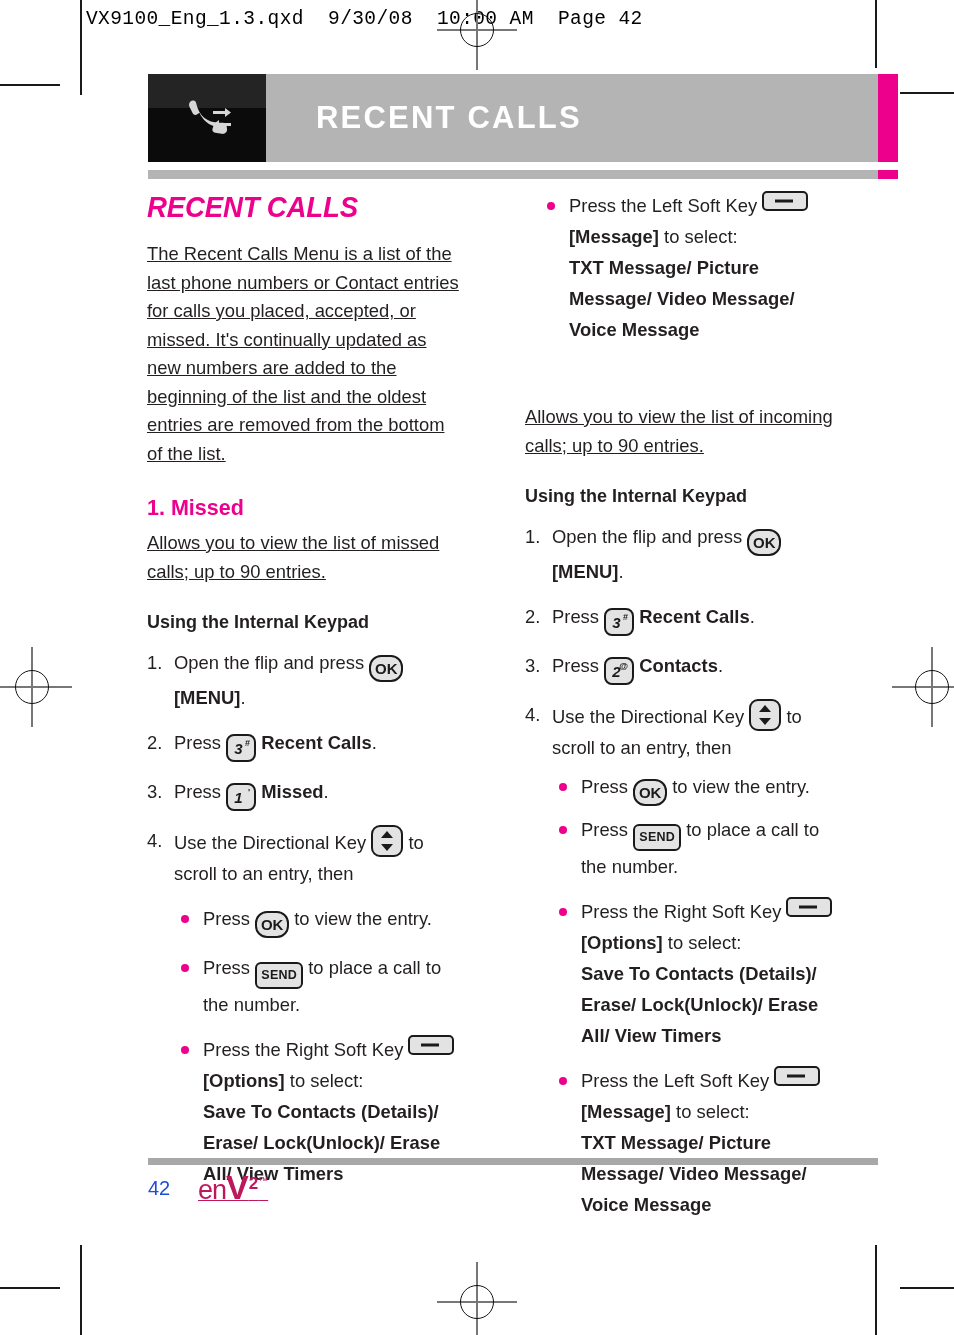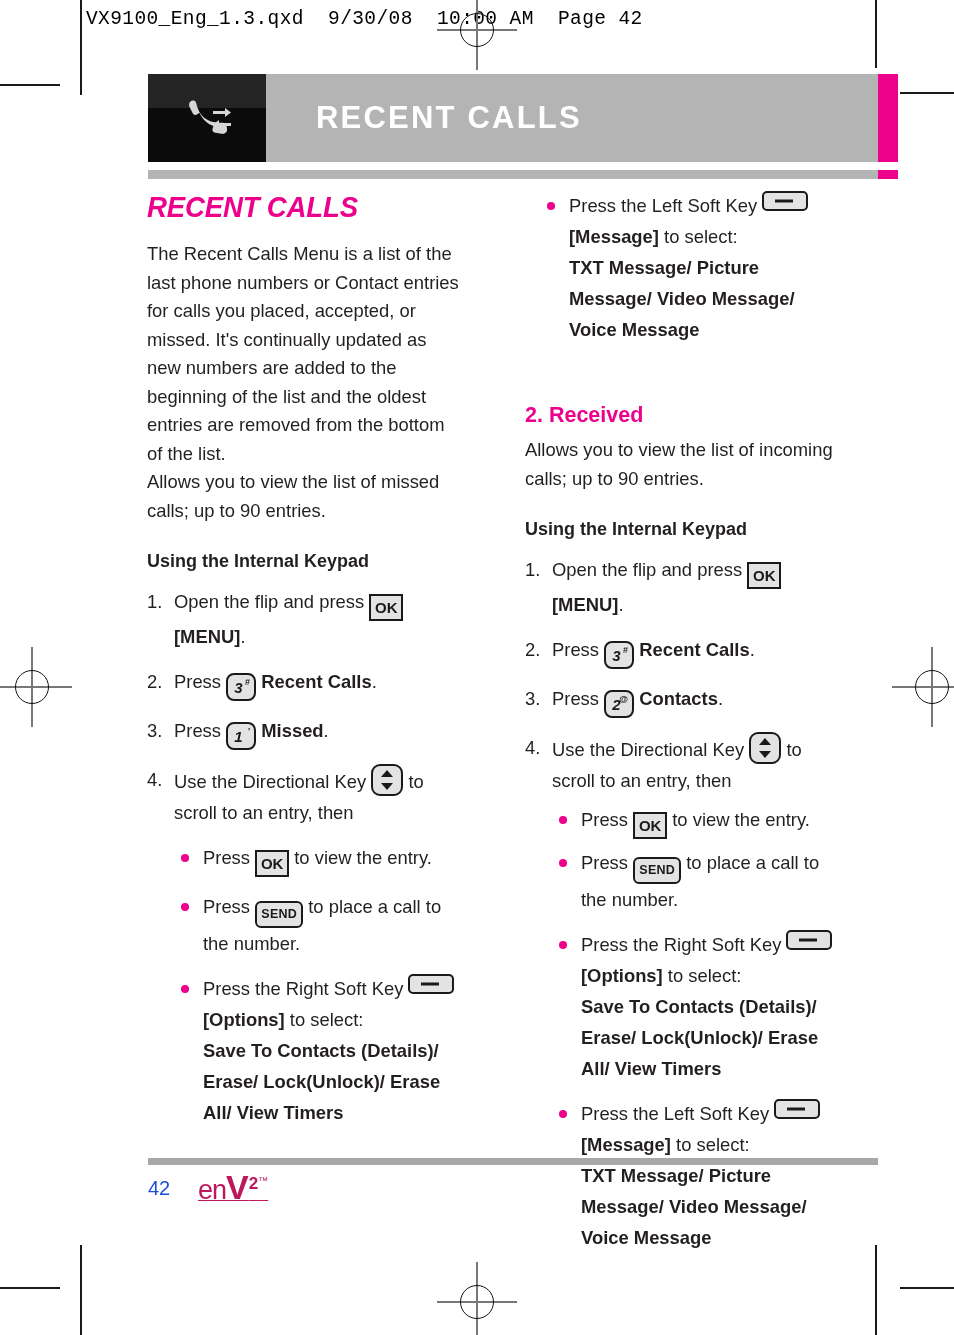--- a/index.html
+++ b/index.html
@@ -66,21 +66,21 @@
   .col { position: absolute; top: 190px; width: 316px; }
   .col-left  { left: 147px; }
   .col-right { left: 497px; margin-left: 28px; }
 
   .doc-title {
     color: #ec008c; font-size: 30px; font-weight: bold; font-style: italic;
     letter-spacing: -0.2px; transform: scaleX(0.92); transform-origin: left center;
     margin-bottom: 16px;
   }
   p.body {
-    font-size: 18.4px; line-height: 28.5px; color: #231f20;
+    font-size: 18.4px; line-height: 28.5px; color: #231f20; text-decoration: underline;
   }
   h2.section {
     color: #ec008c; font-size: 21.5px; font-weight: bold;
     margin-top: 28px; margin-bottom: 8px;
   }
   h3.subhead {
     font-size: 18px; font-weight: bold; color: #231f20;
     margin-top: 26px; margin-bottom: 8px;
   }
   .gap-lg { height: 58px; }
@@ -111,21 +111,21 @@
 
   
   .key {
     display: inline-block; vertical-align: -5px;
     background: #e3e3e3; border: 2.2px solid #1a1a1a;
     border-radius: 5px; text-align: center;
     font-weight: bold; color: #1a1a1a; line-height: 1;
   }
   .key-ok {
     min-width: 34px; height: 27px; padding: 0 3px;
-    font-size: 15px; line-height: 23px; border-radius: 0;
+    font-size: 15px; line-height: 23px; border-radius: 12px;
   }
   .key-send {
     min-width: 48px; height: 27px; padding: 0 4px;
     font-size: 12.5px; line-height: 23px; letter-spacing: 0.2px;
     border-radius: 6px;
   }
   .key-num {
     position: relative; width: 30px; height: 28px;
     border-radius: 8px; font-style: italic; font-size: 15px;
     line-height: 26px; text-align: left; padding-left: 6px;
@@ -228,20 +228,21 @@
   <div class="hdr-tab"></div>
   <div class="hdr-underbar"></div>
   <div class="hdr-undertab"></div>
 
   <div class="col col-left">
 
     <div class="doc-title">RECENT CALLS</div>
 
     <p class="body">The Recent Calls Menu is a list of the last phone numbers or Contact entries for calls you placed, accepted, or missed. It's continually updated as new numbers are added to the beginning of the list and the oldest entries are removed from the bottom of the list.</p>
 
+    <h2 class="section">1. Missed</h2>
     <p class="body">Allows you to view the list of missed calls; up to 90 entries.</p>
 
     <h3 class="subhead">Using the Internal Keypad</h3>
 
     <div class="step">
       <span class="num">1.</span>
       <span class="txt"><span>Open the flip and press </span><span class="key key-ok">OK</span><br><b>[MENU]</b><span>.</span></span>
     </div>
 
     <div class="step">
@@ -286,21 +287,20 @@
 
     <div class="bullet" style="margin-top:0; padding-left:22px;">
       <span class="dot">
           <i></i>
         </span>
       <span class="txt"><span>Press the Left Soft Key </span><span class="key key-soft"></span><br><b>[Message]</b><span> to select:</span><br><b>TXT Message/ Picture Message/ Video Message/ Voice Message</b></span>
     </div>
 
     <div class="gap-lg"></div>
 
-    <h2 class="section" style="margin-top:0;">2. Received</h2>
     <p class="body">Allows you to view the list of incoming calls; up to 90 entries.</p>
 
     <h3 class="subhead">Using the Internal Keypad</h3>
 
     <div class="step">
       <span class="num">1.</span>
       <span class="txt"><span>Open the flip and press </span><span class="key key-ok">OK</span><br><b>[MENU]</b><span>.</span></span>
     </div>
 
     <div class="step">

